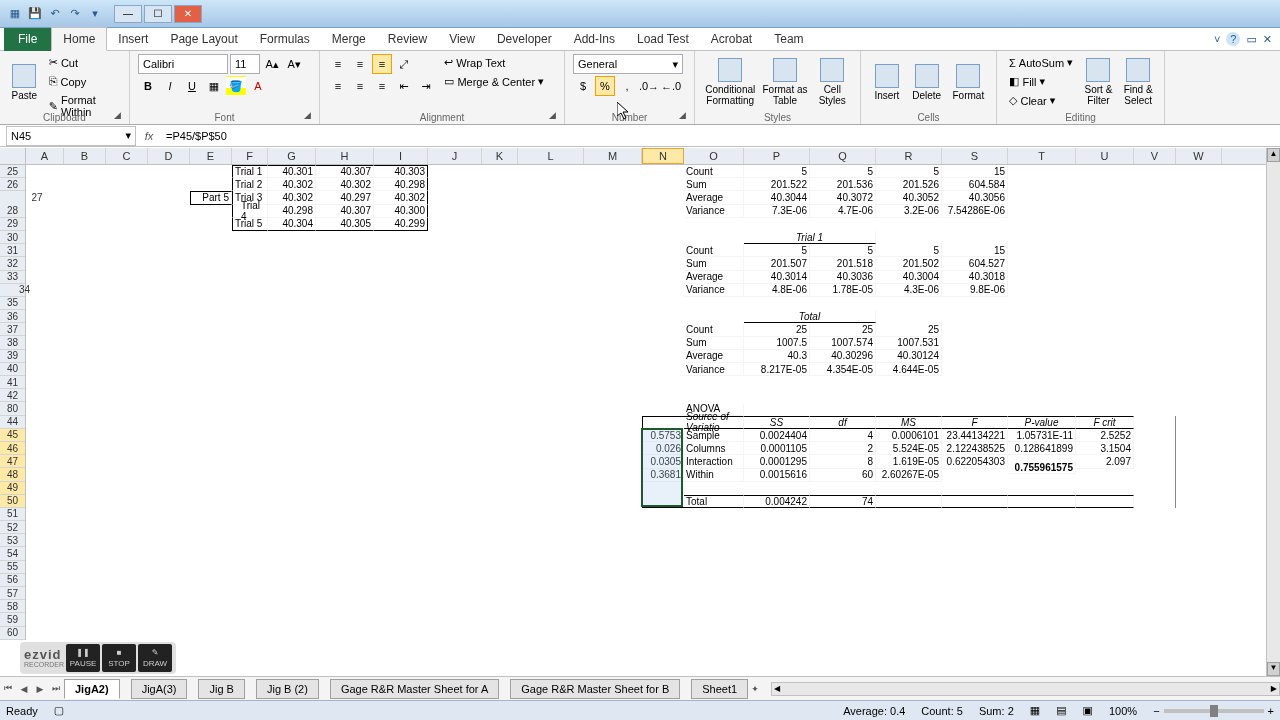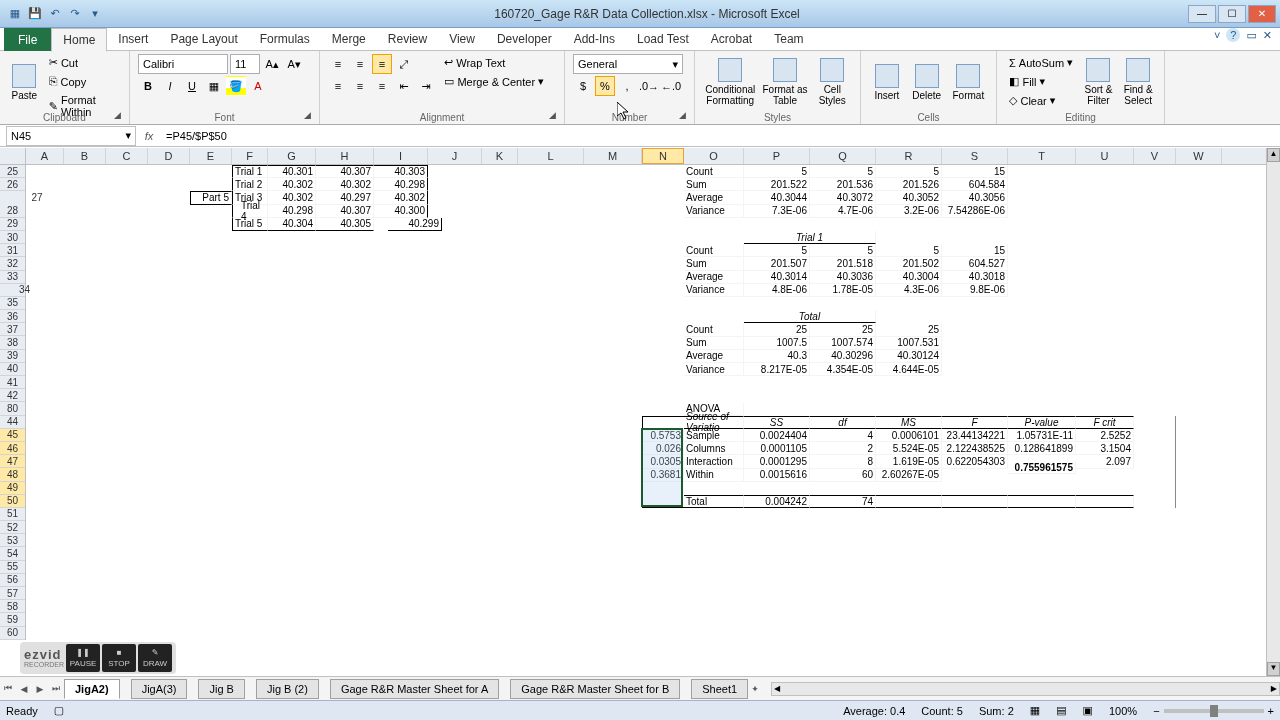--- a/index.html
+++ b/index.html
@@ -8,21 +8,21 @@
 
 .titlebar { height: 28px; background: linear-gradient(#cde6f7,#a7c7e7); display:flex; align-items:center; border-bottom:1px solid #7a9fc4; }
 .qat { display:flex; gap:2px; padding:0 6px; align-items:center; }
 .qat-btn { width:18px; height:18px; display:flex; align-items:center; justify-content:center; font-size:11px; color:#2a5a8a; }
 .title-text { flex:1; text-align:center; font-size:12px; color:#333; }
 .win-controls { display:flex; gap:2px; padding:0 4px; }
 .win-btn { width:28px; height:18px; background:#d8e6f3; border:1px solid #8aa8c6; display:flex; align-items:center; justify-content:center; font-size:10px; }
 .win-close { background:#e16046; color:#fff; }
 
 
-.ribbon-tabs { height:23px; background:#fff; border-bottom:1px solid #c0c0c0; display:flex; align-items:flex-start; padding-left:4px; }
+.ribbon-tabs { height:23px; background:#fff; border-bottom:1px solid #c0c0c0; display:flex; align-items:center; padding-left:4px; }
 .file-tab { background:#217346; color:#fff; padding:4px 14px; font-size:12px; height:23px; display:flex; align-items:center; }
 .tab { padding:4px 11px; font-size:12px; color:#333; cursor:pointer; }
 .tab.active { border:1px solid #c0c0c0; border-bottom:1px solid #f4f4f4; background:#f4f4f4; }
 .ribbon-right { margin-left:auto; display:flex; gap:6px; padding-right:8px; font-size:11px; color:#2a5a8a; align-items:center; }
 
 
 .ribbon { height:74px; background:#f4f4f4; border-bottom:1px solid #aaa; display:flex; }
 .group { border-right:1px solid #d0d0d0; padding:3px 8px 0 8px; display:flex; flex-direction:column; position:relative; }
 .group-label { position:absolute; bottom:0; left:0; right:0; text-align:center; font-size:10px; color:#666; padding-bottom:1px; }
 .group-content { display:flex; gap:4px; height:56px; }
@@ -93,21 +93,20 @@
 <body>
 
 <div class="titlebar">
   <div class="qat">
     <span class="qat-btn">▦</span>
     <span class="qat-btn">💾</span>
     <span class="qat-btn">↶</span>
     <span class="qat-btn">↷</span>
     <span class="qat-btn">▾</span>
   </div>
-  <div class="title-text">160720_Gage R&amp;R Data Collection.xlsx - Microsoft Excel</div>
   <div class="win-controls">
     <div class="win-btn">—</div>
     <div class="win-btn">☐</div>
     <div class="win-btn win-close">✕</div>
   </div>
 </div>
 
 <div class="ribbon-tabs">
   <div class="file-tab">File</div>
   <div class="tab active">Home</div>
@@ -389,21 +388,21 @@
         <div class="cell ar" style="left: 242px; top: 26.4px; width: 48px; height: 13.2px;">40.302</div>
         <div class="cell ar" style="left: 290px; top: 26.4px; width: 58px; height: 13.2px;">40.297</div>
         <div class="cell ar" style="left: 348px; top: 26.4px; width: 54px; height: 13.2px; border-right: 1.5px solid rgb(0, 0, 0);">40.302</div>
         <div class="cell al" style="left: 206px; top: 39.6px; width: 36px; height: 13.2px; border-left: 1.5px solid rgb(0, 0, 0); padding-left: 8px;">Trial 4</div>
         <div class="cell ar" style="left: 242px; top: 39.6px; width: 48px; height: 13.2px;">40.298</div>
         <div class="cell ar" style="left: 290px; top: 39.6px; width: 58px; height: 13.2px;">40.307</div>
         <div class="cell ar" style="left: 348px; top: 39.6px; width: 54px; height: 13.2px; border-right: 1.5px solid rgb(0, 0, 0);">40.300</div>
         <div class="cell al" style="left: 206px; top: 52.8px; width: 36px; height: 13.2px; border-left: 1.5px solid rgb(0, 0, 0); border-bottom: 1.5px solid rgb(0, 0, 0);">Trial 5</div>
         <div class="cell ar" style="left: 242px; top: 52.8px; width: 48px; height: 13.2px; border-bottom: 1.5px solid rgb(0, 0, 0);">40.304</div>
         <div class="cell ar" style="left: 290px; top: 52.8px; width: 58px; height: 13.2px; border-bottom: 1.5px solid rgb(0, 0, 0);">40.305</div>
-        <div class="cell ar" style="left: 362px; top: 52.8px; width: 54px; height: 13.2px; border-right: 1.5px solid rgb(0, 0, 0); border-bottom: 1.5px solid rgb(0, 0, 0);">40.299</div>
+        <div class="cell ar" style="left: 348px; top: 52.8px; width: 54px; height: 13.2px; border-right: 1.5px solid rgb(0, 0, 0); border-bottom: 1.5px solid rgb(0, 0, 0);">40.299</div>
         <div class="cell al" style="left: 658px; top: 0px; width: 60px; height: 13.2px;">Count</div>
         <div class="cell ar" style="left: 718px; top: 0px; width: 66px; height: 13.2px;">5</div>
         <div class="cell ar" style="left: 784px; top: 0px; width: 66px; height: 13.2px;">5</div>
         <div class="cell ar" style="left: 850px; top: 0px; width: 66px; height: 13.2px;">5</div>
         <div class="cell ar" style="left: 916px; top: 0px; width: 66px; height: 13.2px;">15</div>
         <div class="cell al" style="left: 658px; top: 13.2px; width: 60px; height: 13.2px;">Sum</div>
         <div class="cell ar" style="left: 718px; top: 13.2px; width: 66px; height: 13.2px;">201.522</div>
         <div class="cell ar" style="left: 784px; top: 13.2px; width: 66px; height: 13.2px;">201.536</div>
         <div class="cell ar" style="left: 850px; top: 13.2px; width: 66px; height: 13.2px;">201.526</div>
         <div class="cell ar" style="left: 916px; top: 13.2px; width: 66px; height: 13.2px;">604.584</div>

